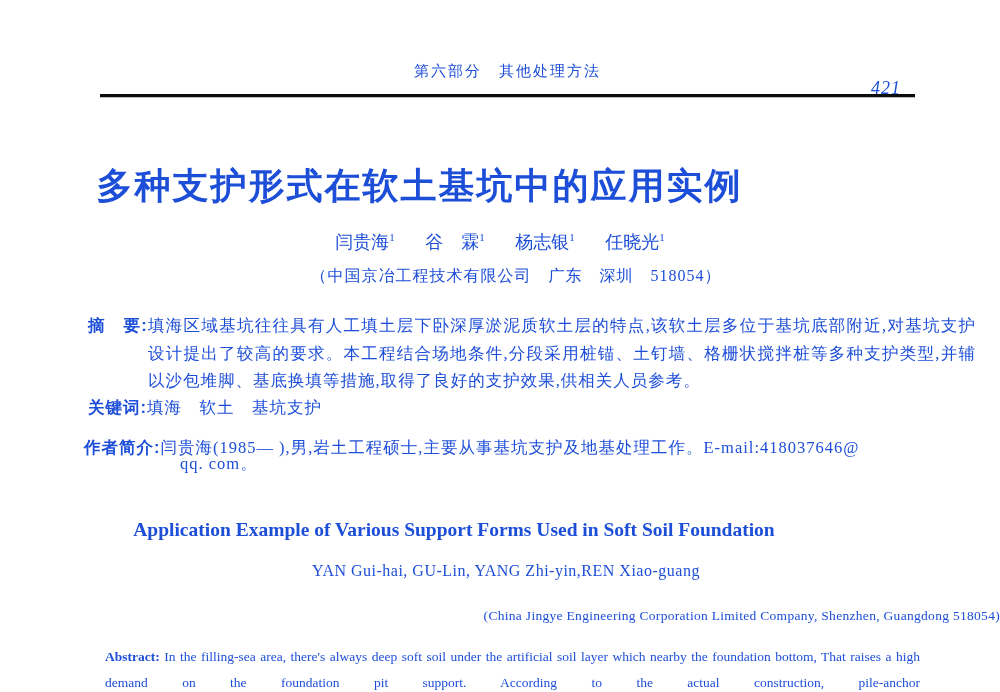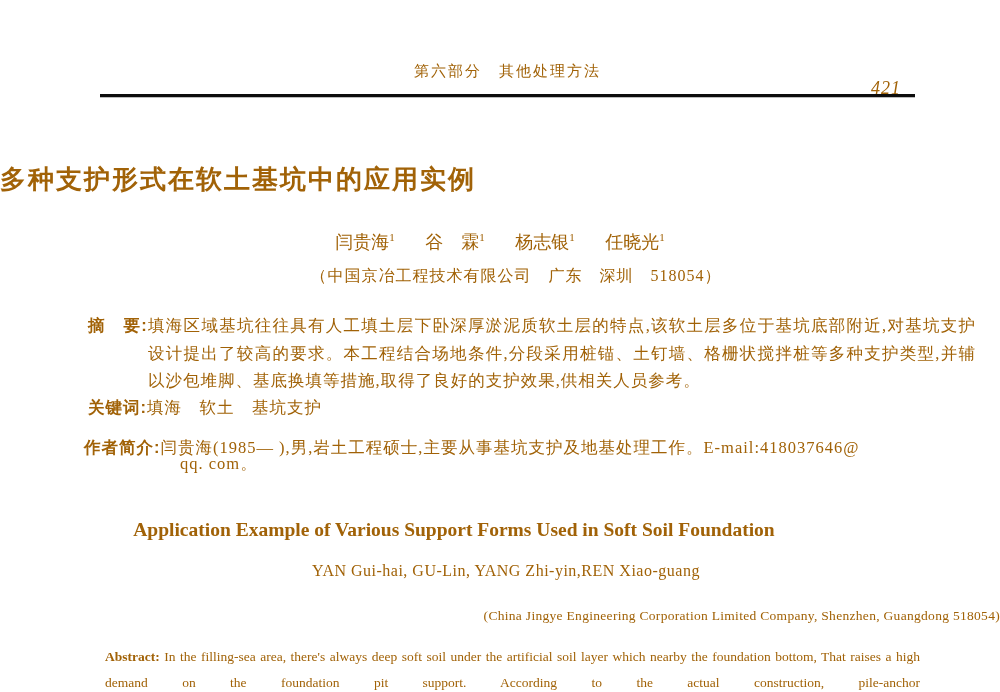--- a/index.html
+++ b/index.html
@@ -1,20 +1,20 @@
 <!DOCTYPE html>
 <html><head>
 <meta charset="utf-8">
 <style>
   html,body{margin:0;padding:0;background:#e8e8e8;}
   .page{
     position:relative;
     width:1000px;height:692px;
     background:#ffffff;
-    color:#a16207;
+    color:#1d4ed8;
     font-family:"Liberation Serif","DejaVu Serif",serif;
     overflow:hidden;
     margin:0 auto;
   }
   
   .running-head{
     position:absolute;top:62px;left:100px;right:85px;
     text-align:center;font-size:15px;letter-spacing:2px;
   }
   .page-num{
@@ -23,21 +23,21 @@
     font-family:"Liberation Serif","DejaVu Serif",serif;
   }
   .head-rule{
     position:absolute;top:94px;left:100px;width:815px;height:0;
     border-top:3px solid #0d0d0d;
     box-shadow:0 1px 0 #bdbdbd;
   }
   
   .title-zh{
     position:absolute;top:162px;left:0;width:839px;margin:0;
-    font-size:26px;font-weight:bold;letter-spacing:2px;
+    text-align:center;font-size:36px;font-weight:bold;letter-spacing:2px;
   }
   .authors-zh{
     position:absolute;top:230px;left:0;width:1000px;
     text-align:center;font-size:18px;
   }
   .authors-zh .author{margin:0 13px;}
   .authors-zh sup{font-size:11px;line-height:0;}
   .affil-zh{
     position:absolute;top:266px;left:0;width:1000px;
     text-align:center;font-size:16px;letter-spacing:1px;padding-left:16px;

